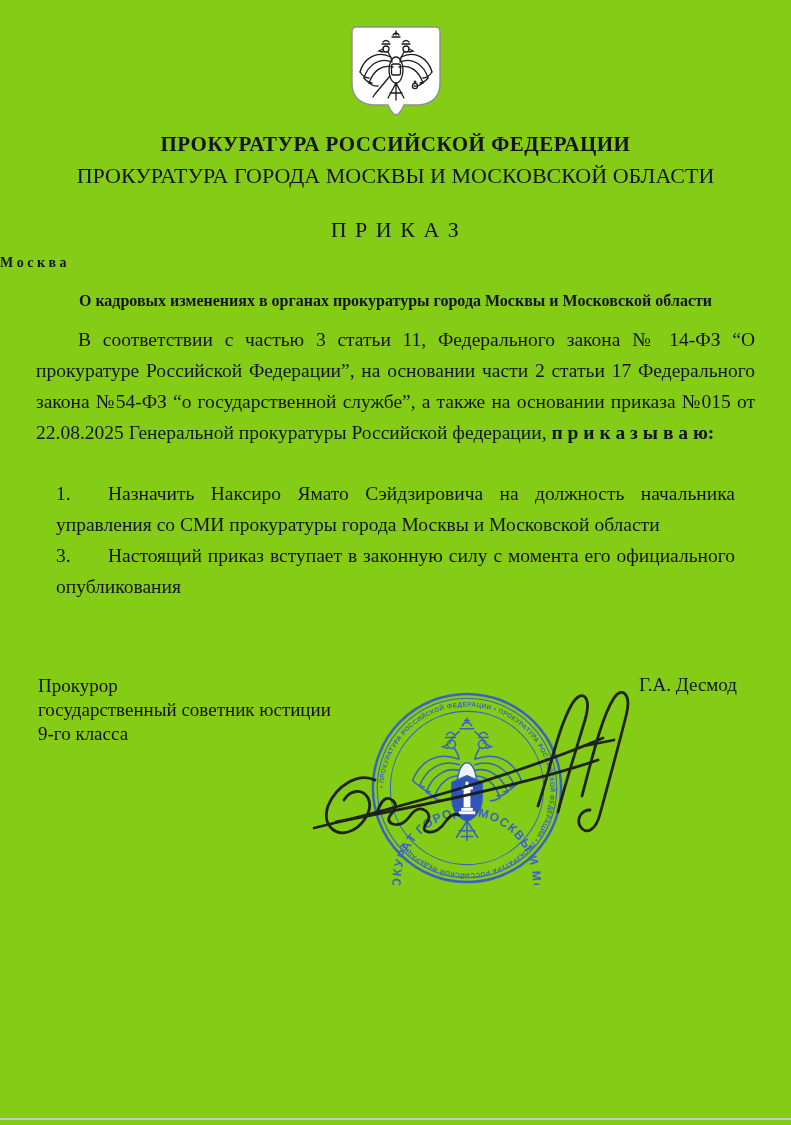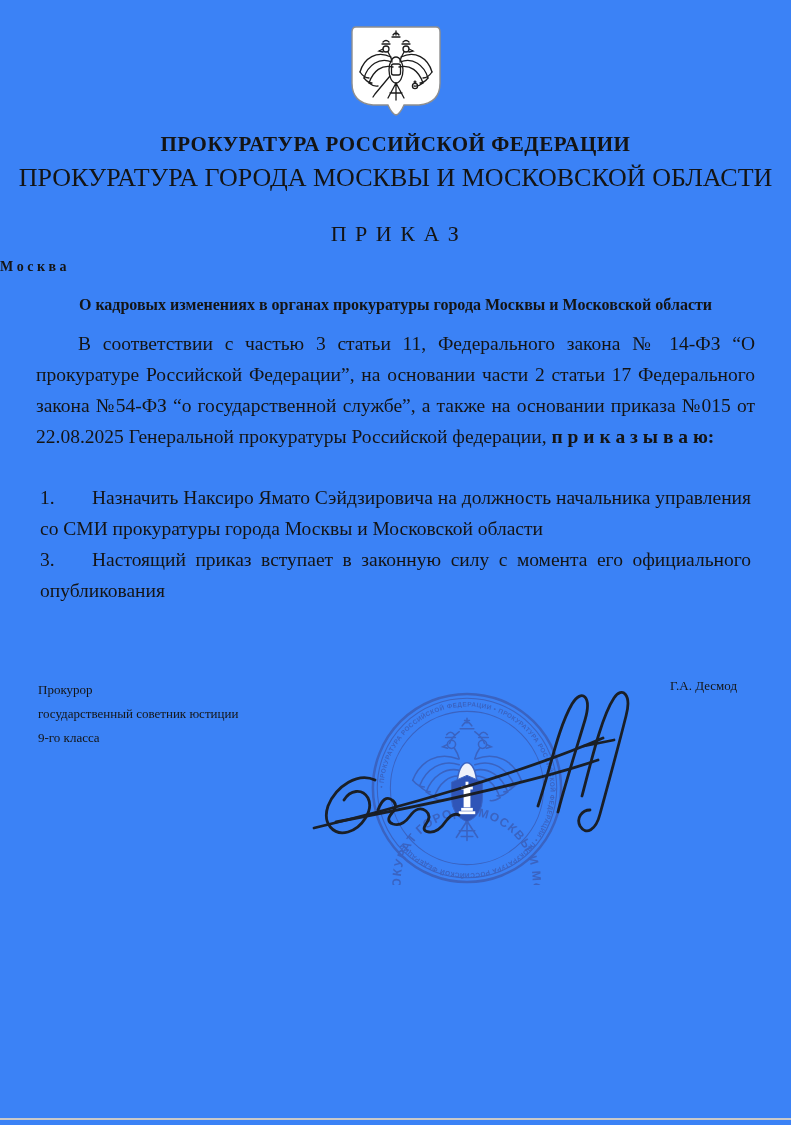--- a/index.html
+++ b/index.html
@@ -1,46 +1,46 @@
 <!DOCTYPE html>
 <html><head>
 <meta charset="utf-8">
 <style>
   html,body { margin:0; padding:0; background:#ffffff; }
   .page {
     position:relative;
     width:791px; height:1125px;
-    background:#3b82f6;
+    background:#84cc16;
     font-family:"Liberation Serif", serif;
     color:#141414;
     overflow:hidden;
   }
   .emblem-wrap { width:100px; height:95px; margin:25px auto 0; }
   .org1 { text-align:center; font-weight:bold; font-size:21px; letter-spacing:0.5px; margin-top:12px; }
-  .org2 { text-align:center; font-size:26px; margin-top:6px; }
+  .org2 { text-align:center; font-size:22px; margin-top:6px; }
   .doctype { text-align:center; font-weight:normal; font-size:22px; letter-spacing:1.5px; margin-top:28px; }
   .meta-row {
     display:flex; justify-content:space-between; align-items:flex-end;
     margin:26px 52px 0 38px; font-size:19px;
   }
   .hand { font-style:italic; font-weight:bold; color:#1d3a66; }
   .date-val { border-bottom:2.5px solid #1d3a66; padding:0 4px 2px 0; font-size:20px; }
   .no-group { display:inline-flex; align-items:flex-end; }
   .no-sign { font-size:20px; color:#141414; border-bottom:2.5px solid #141414; padding-bottom:2px; }
   .no-val  { font-size:20px; border-bottom:2.5px solid #1d3a66; padding:0 3px 2px 1px; }
   .city { text-align:left; font-weight:bold; font-size:14px; margin-top:12px; }
   .title { text-align:center; font-weight:bold; font-size:16px; line-height:27px; margin:16px 60px 0; }
   .preamble { margin:10px 36px 0; font-size:19.5px; line-height:31px; text-align:justify; text-indent:42px; }
   .decree { font-weight:bold; }
-  .order-list { margin:30px 40px 0; font-size:19.5px; line-height:31px; }
+  .order-list { margin:30px 56px 0; font-size:19.5px; line-height:31px; }
   .order-item { text-align:justify; }
   .order-item .num { display:inline-block; width:52px; }
   .sig-row {
     display:flex; justify-content:space-between; align-items:flex-start;
-    margin:72px 54px 0 38px; font-size:13px;
+    margin:72px 54px 0 38px; font-size:19px;
   }
   .sig-left .line { line-height:24px; }
   .sig-left .rank-group { }
   .overlay { position:absolute; pointer-events:none; }
   .stamp-svg { left:370px; top:691px; width:194px; height:194px; }
   .sign-svg  { left:300px; top:688px; width:350px; height:160px; }
   .stamp-ring-small { font-family:"Liberation Sans", sans-serif; font-size:6.6px; font-weight:bold; letter-spacing:0.4px; fill:#3a63c1; }
   .stamp-ring-big   { font-family:"Liberation Sans", sans-serif; font-size:12.5px; font-weight:bold; letter-spacing:1.2px; fill:#3a63c1; }
   .page-bottom-rule { position:absolute; left:0; top:1118px; width:791px; height:2px; background:#c9c9c9; }
 </style>

